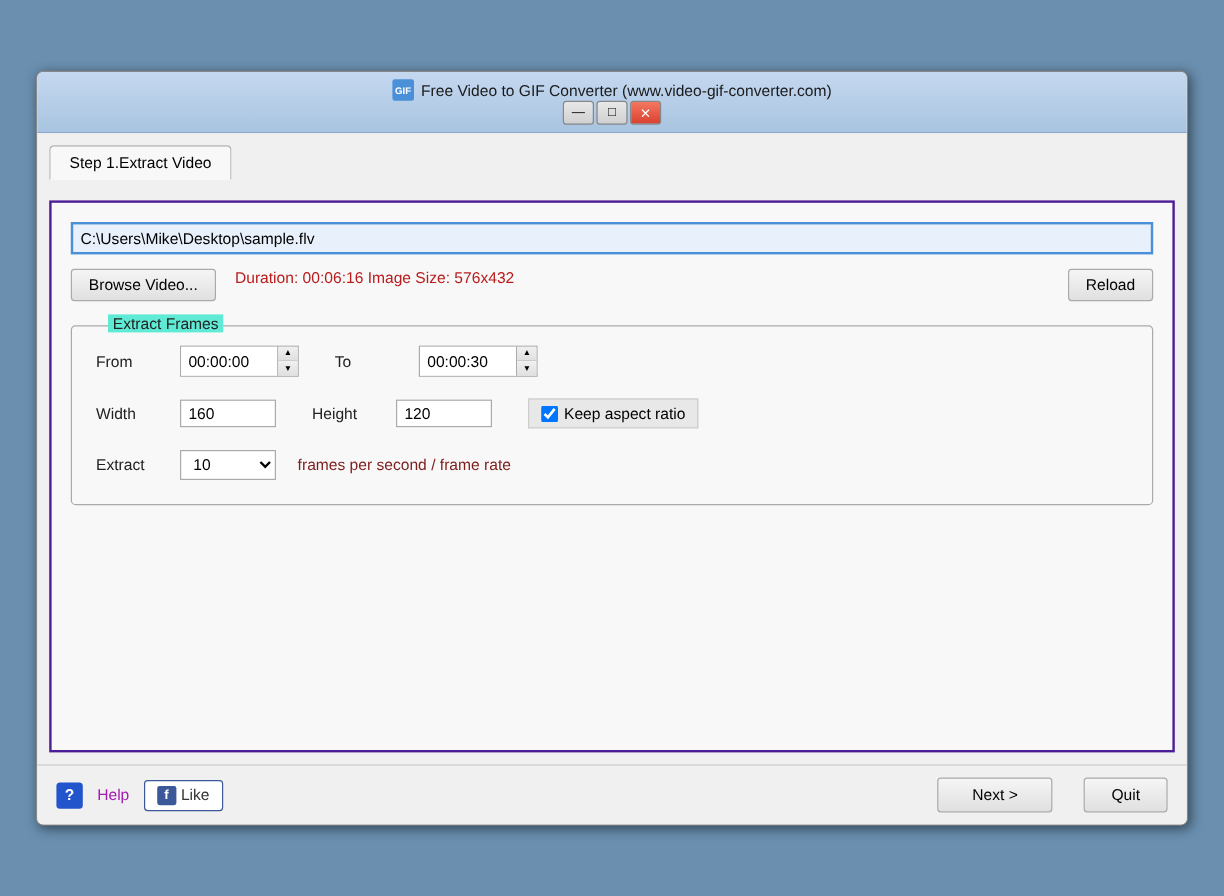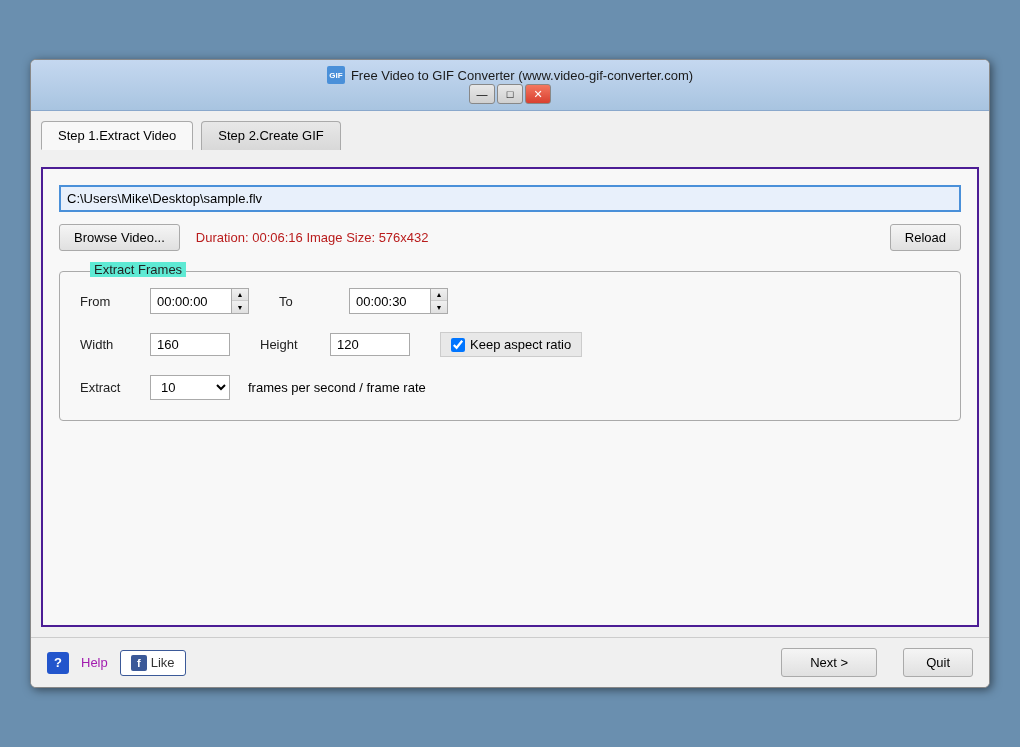--- a/index.html
+++ b/index.html
@@ -134,21 +134,20 @@
       border: 2px solid #4a90d9;
       background: #e8f0fb;
       font-size: 13px;
       outline: none;
       font-family: inherit;
     }
 
     
     .browse-row {
       display: flex;
-      align-items: center;
       gap: 16px;
       margin-bottom: 20px;
     }
 
     .btn {
       padding: 5px 14px;
       border: 1px solid #aaa;
       border-radius: 3px;
       cursor: pointer;
       font-size: 13px;
@@ -279,21 +278,21 @@
     .extract-dropdown {
       padding: 3px 6px;
       border: 1px solid #aaa;
       background: white;
       font-size: 13px;
       font-family: inherit;
       min-width: 80px;
     }
 
     .fps-label {
-      color: #000000;
+      color: #7f1d1d;
       font-size: 13px;
       margin-left: 8px;
     }
 
     
     .footer {
       border-top: 1px solid #ccc;
       padding: 10px 16px;
       display: flex;
       align-items: center;
@@ -397,23 +396,20 @@
       <button class="title-btn">□</button>
       <button class="title-btn close">✕</button>
     </div>
   </div>
 
   <div class="content-area">
 
     <div class="tabs">
       <div class="tab active">
         <span>Step 1.Extract Video</span>
-      </div>
-      <div class="tab">
-        <span>Step 2.Create GIF</span>
       </div>
     </div>
 
     <div class="tab-content">
 
       <div class="file-path-row">
         <input type="text" class="file-path-input" value="C:\Users\Mike\Desktop\sample.flv" style="">
       </div>
 
       <div class="browse-row">

